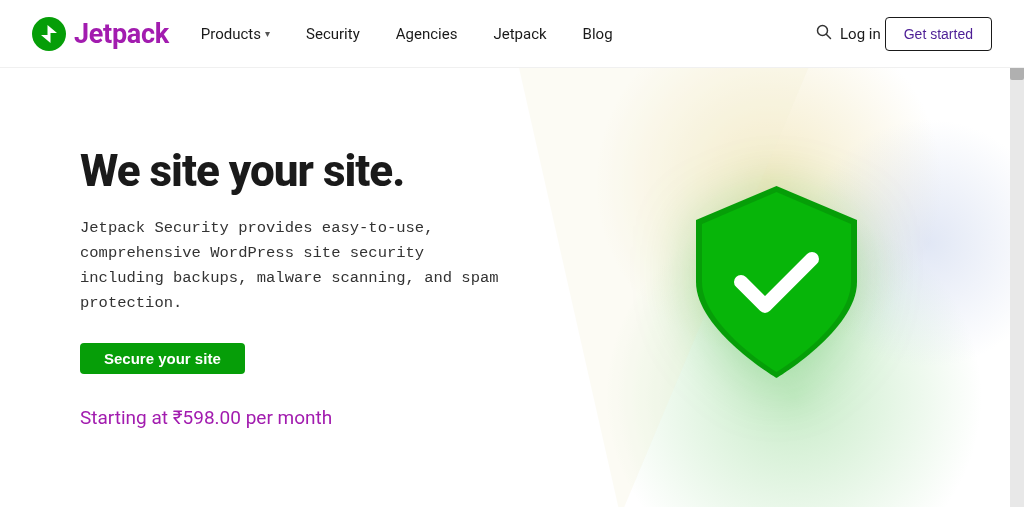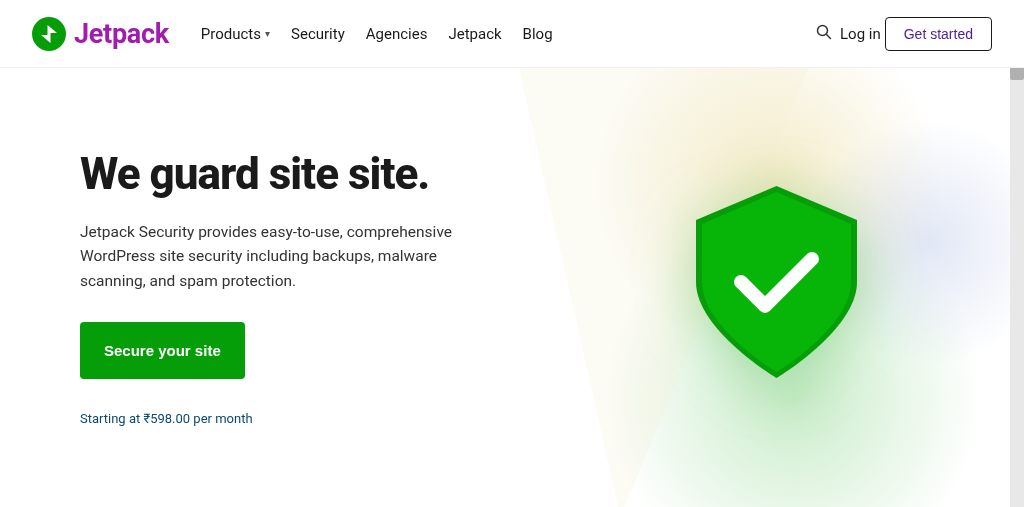--- a/index.html
+++ b/index.html
@@ -44,21 +44,21 @@
     .logo-text {
       font-size: 27px;
       font-weight: 700;
       color: #a21caf;
       letter-spacing: -0.3px;
     }
 
     .nav-links {
       display: flex;
       align-items: center;
-      gap: 21px;
+      gap: 36px;
       flex: 1;
     }
 
     .nav-link {
       font-size: 15px;
       color: #1a1a1a;
       text-decoration: none;
       cursor: pointer;
       display: flex;
       align-items: center;
@@ -184,39 +184,40 @@
       margin-bottom: 20px;
       letter-spacing: -1px;
     }
 
     .hero-description {
       font-size: 15.5px;
       color: #333;
       line-height: 1.6;
       margin-bottom: 28px;
       max-width: 420px;
+      font-family: Liberation Mono, monospace;
     }
 
     .secure-btn {
       display: inline-block;
-      padding: 20px 24px;
+      padding: 7px 24px;
       background: #069e08;
       color: #fff;
       border: none;
       border-radius: 4px;
       font-size: 15px;
       font-weight: 600;
       cursor: pointer;
       text-decoration: none;
       margin-bottom: 28px;
     }
 
     .price-note {
-      font-size: 13px;
-      color: #0c4a6e;
+      font-size: 19px;
+      color: #a21caf;
       margin-top: 4px;
     }
 
     
     .shield-container {
       position: absolute;
       right: 160px;
       top: 50%;
       transform: translateY(-52%);
       z-index: 2;
@@ -295,21 +296,21 @@
 
   <div class="hero-bg-glow">
     <div class="glow-yellow"></div>
     <div class="glow-green"></div>
     <div class="glow-blue"></div>
     <div class="light-beam"></div>
   </div>
 
   <div class="hero-content">
     <h1 class="hero-title">
-      <span>We guard site site.</span><br>
+      <span>We site your site.</span><br>
     </h1>
     <p class="hero-description">Jetpack Security provides easy-to-use, comprehensive WordPress site security including backups, malware scanning, and spam protection.</p>
     <button class="secure-btn">Secure your site</button>
     <p class="price-note">Starting at ₹598.00 per month</p>
   </div>
 
   <div class="shield-container">
     <svg class="shield-svg" viewBox="0 0 175 200" fill="none" xmlns="http://www.w3.org/2000/svg">
       <path d="M87.5 4 L168 38 L168 100 C168 148 87.5 196 87.5 196 C87.5 196 7 148 7 100 L7 38 Z" fill="#069e08"></path>
       <path d="M87.5 10 L162 42 L162 100 C162 145 87.5 190 87.5 190 C87.5 190 13 145 13 100 L13 42 Z" fill="#07b509"></path>

